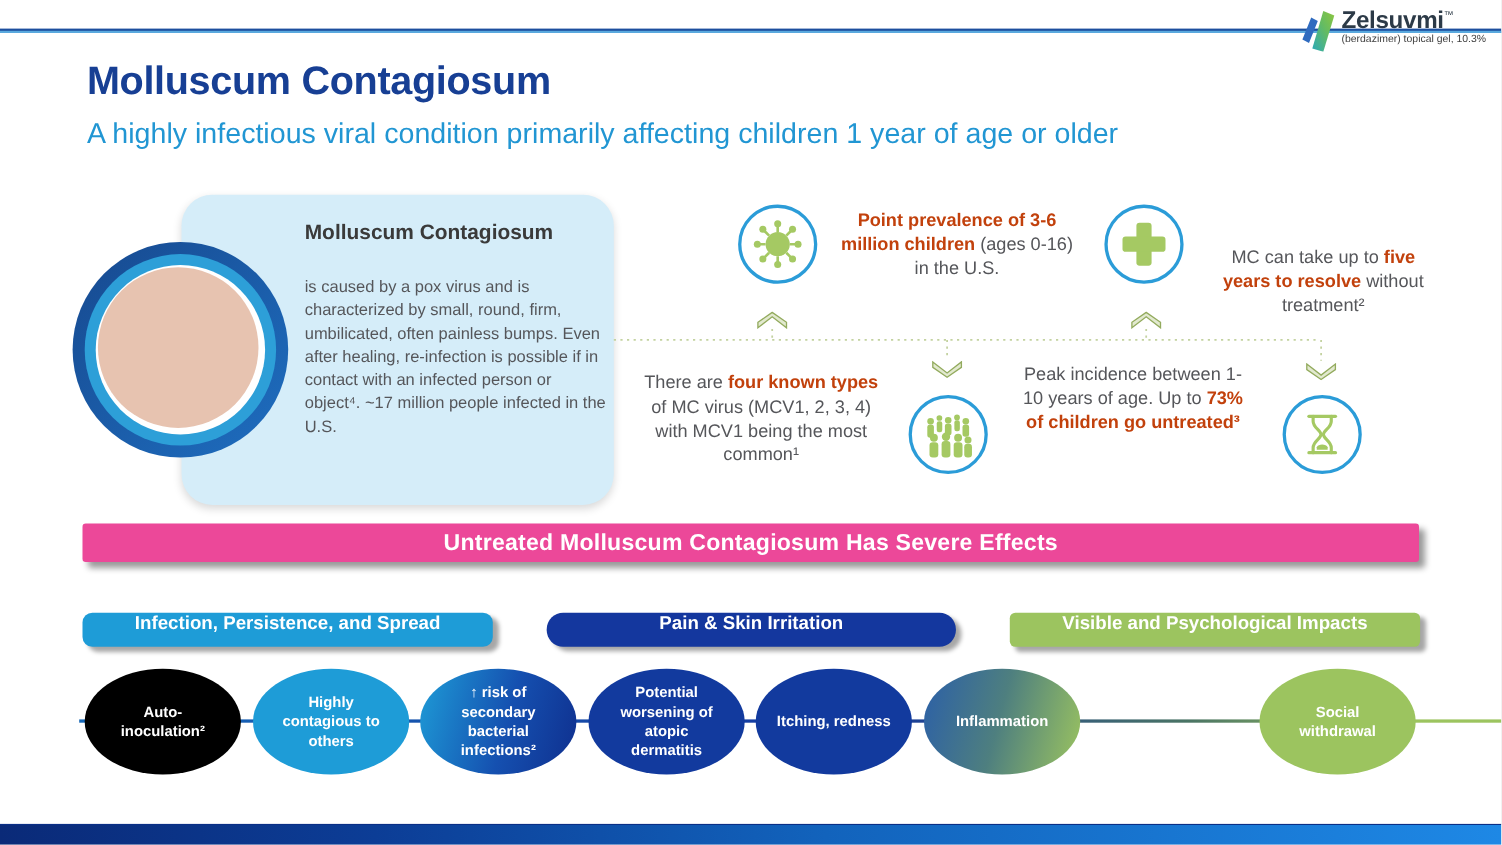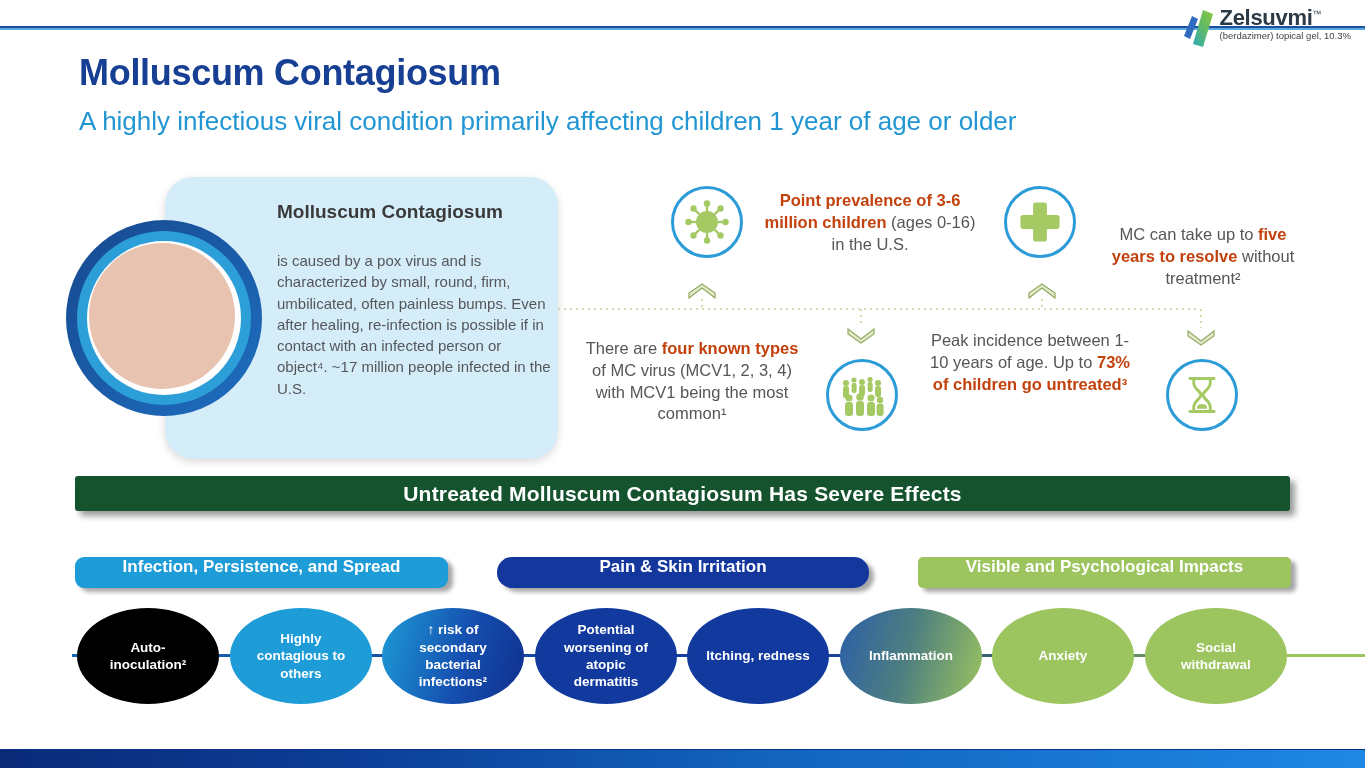--- a/index.html
+++ b/index.html
@@ -41,21 +41,21 @@
   
   .connectors{position:absolute;left:0;top:0;width:1365px;height:768px;pointer-events:none;}
   
   .fact{position:absolute;text-align:center;font-size:16.5px;line-height:1.32;color:#55565A;}
   .fact .b{font-weight:700;color:#c2410c;}
   .fact-prevalence{left:762px;top:190px;width:216px;}
   .fact-resolve{left:1096px;top:224px;width:214px;}
   .fact-types{left:583px;top:338px;width:218px;}
   .fact-untreated{left:922px;top:330px;width:216px;}
   
-  .banner{position:absolute;left:75px;top:476px;width:1215px;height:35px;background:#14532d;border-radius:3px;
+  .banner{position:absolute;left:75px;top:476px;width:1215px;height:35px;background:#ec4899;border-radius:3px;
           box-shadow:5px 5px 6px rgba(0,0,0,.4);display:flex;align-items:center;justify-content:center;}
   .banner span{color:#fff;font-size:21px;font-weight:700;letter-spacing:.2px;}
   
   .pill{position:absolute;top:557px;height:31px;display:flex;justify-content:center;
         color:#fff;font-weight:700;font-size:17px;box-shadow:5px 4px 4px rgba(0,0,0,.35);}
   .pill-1{left:75px;width:373px;background:#1E9CD7;border-radius:9px;}
   .pill-2{left:497px;width:372px;background:#14379E;border-radius:15px;}
   .pill-3{left:918px;width:373px;background:#9CC45F;border-radius:5px;}
   
   .chain-line{position:absolute;left:72px;top:654px;width:1293px;height:3px;
@@ -246,22 +246,19 @@
     </div>
   <div class="ellipse e4">
       <span>Potential worsening of atopic dermatitis</span>
     </div>
   <div class="ellipse e5">
       <span>Itching, redness</span>
     </div>
   <div class="ellipse e6">
       <span>Inflammation</span>
     </div>
-  <div class="ellipse e7">
-      <span>Anxiety</span>
-    </div>
   <div class="ellipse e8">
       <span>Social withdrawal</span>
     </div>
 
   <div class="bottom-bar"></div>
 
 </div>
 
 </body></html>

